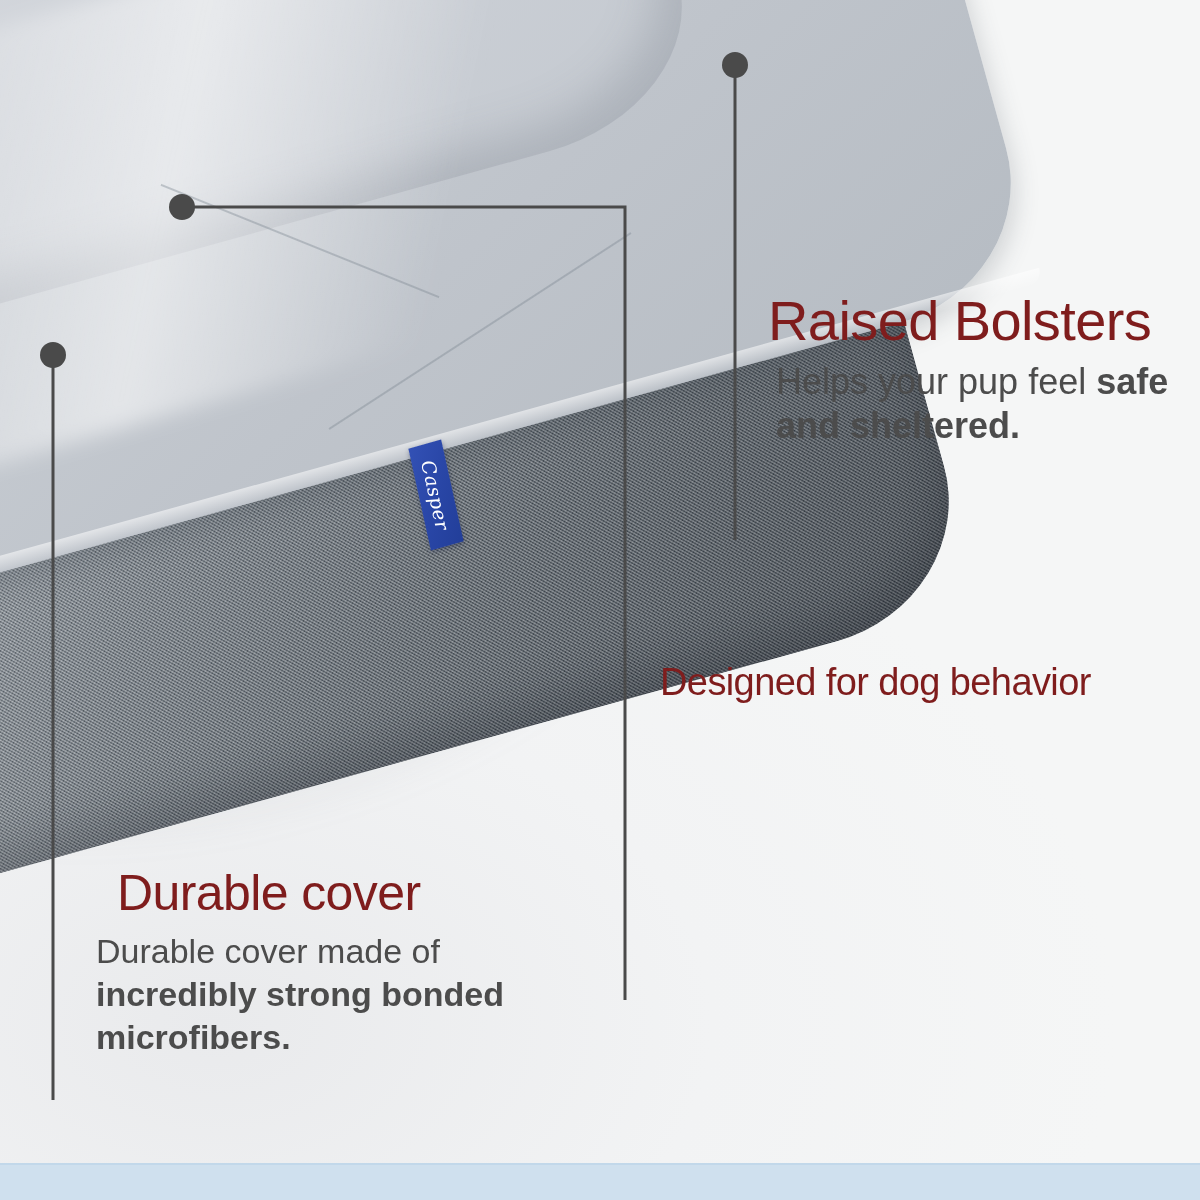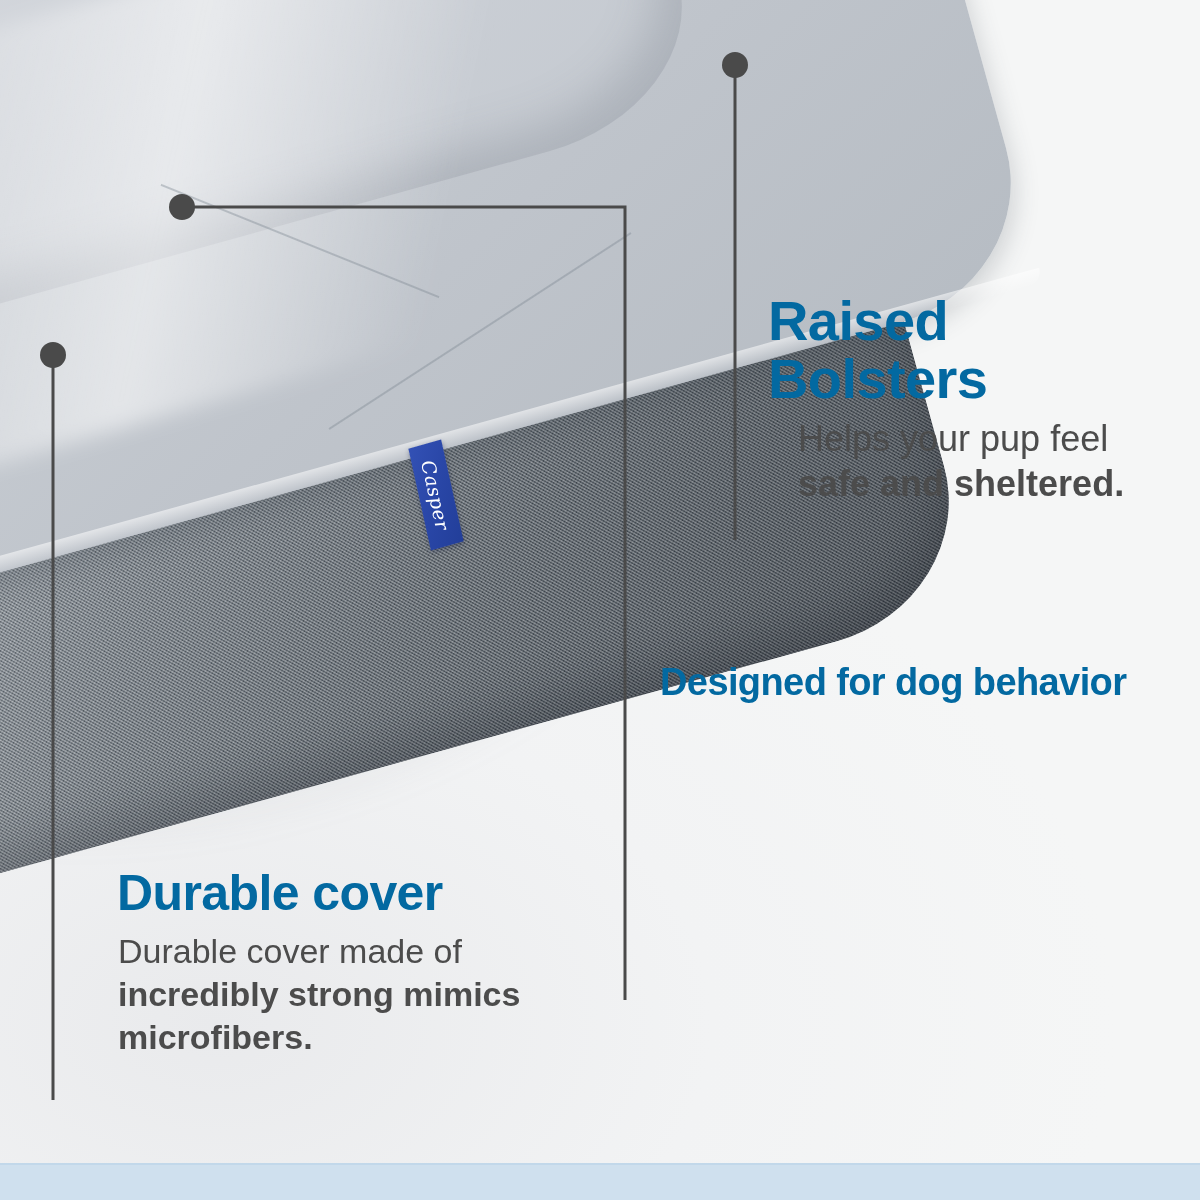--- a/index.html
+++ b/index.html
@@ -148,29 +148,28 @@
     position: absolute;
     left: 0; top: 0;
     width: 1200px; height: 1163px;
     pointer-events: none;
   }
 
   
   .callout { position: absolute; }
   .callout h2 {
     margin: 0;
-    color: #0369a1;
-    font-weight: 700;
+    color: #7f1d1d;
+    font-weight: 400;
     letter-spacing: -0.6px;
   }
   .callout p {
-    margin: 10px 0 0 14px;
+    margin: 10px 0 0 8px;
     color: #4c4c4c;
     font-weight: 400;
-    padding-left: 16px;
   }
   .callout p b { font-weight: 700; color: #4c4c4c; }
 
   #callout-bolsters { left: 768px; top: 292px; width: 412px; }
   #callout-bolsters h2 { font-size: 56px; line-height: 1.03; }
   #callout-bolsters p  { font-size: 36px; line-height: 1.24; }
 
   #callout-behavior { left: 660px; top: 663px; width: 508px; }
   #callout-behavior h2 { font-size: 38px; line-height: 1.03; }
   #callout-behavior p  { font-size: 35px; line-height: 1.26; }
@@ -237,18 +236,18 @@
     <h2>Raised Bolsters</h2>
     <p><span>Helps your pup feel </span><b>safe and sheltered.</b></p>
   </div>
 
   <div class="callout" id="callout-behavior">
     <h2>Designed for dog behavior</h2>
   </div>
 
   <div class="callout" id="callout-cover">
     <h2>Durable cover</h2>
-    <p><span>Durable cover made of </span><b>incredibly strong mimics microfibers.</b></p>
+    <p><span>Durable cover made of </span><b>incredibly strong bonded microfibers.</b></p>
   </div>
 
   <div class="bottom-band"></div>
 
 </div>
 
 </body></html>

